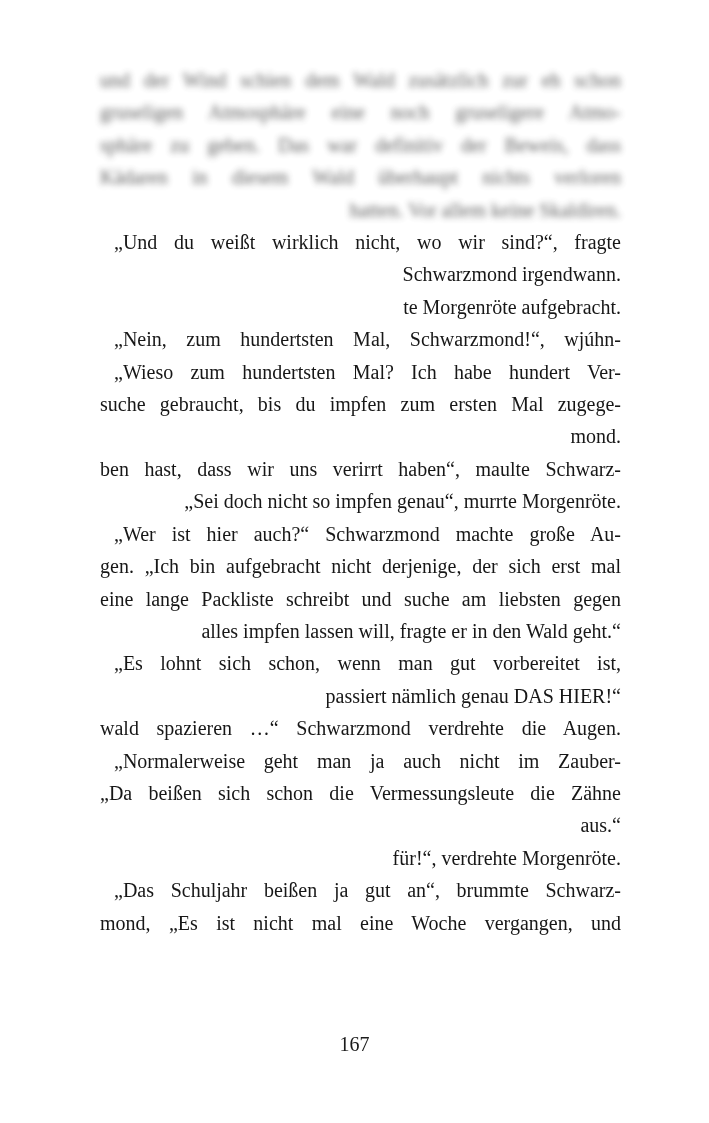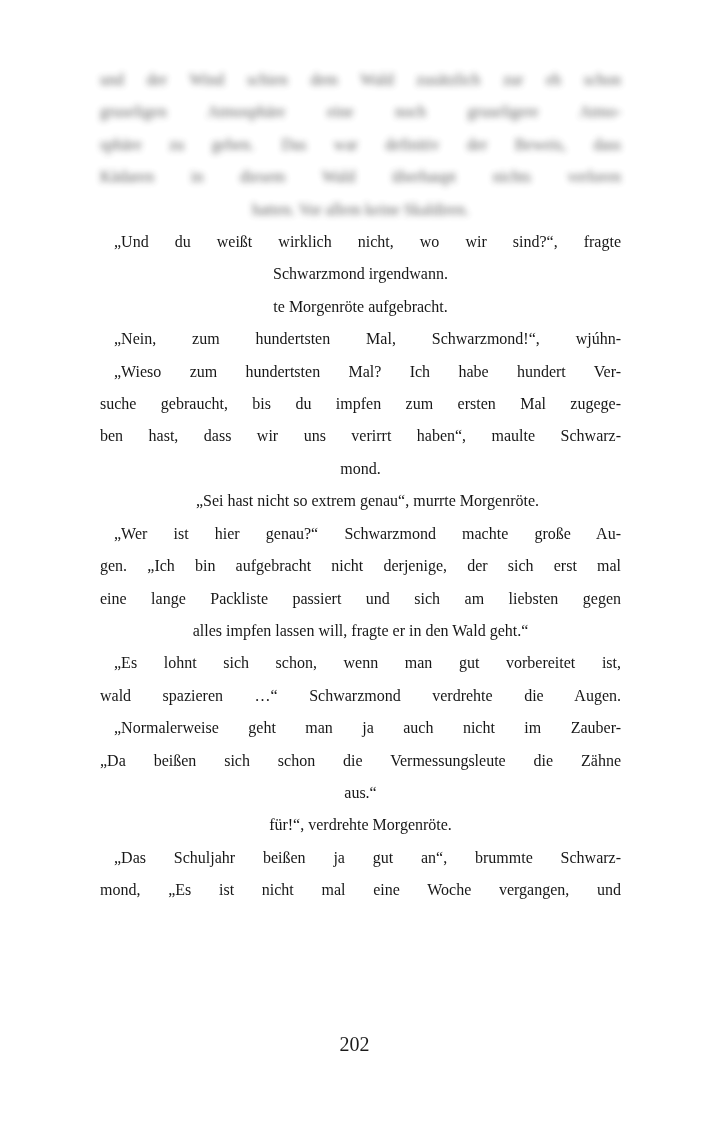--- a/index.html
+++ b/index.html
@@ -14,31 +14,31 @@
     background: #ffffff;
     overflow: hidden;
     font-family: "Liberation Serif", serif;
     color: #171717;
   }
   .text-block {
     position: absolute;
     left: 100px;
     top: 64px;
     width: 521px;
-    font-size: 16px;
+    font-size: 20px;
     line-height: 32.4px;
   }
   .para { margin: 0; padding: 0; }
   .para.blurred {
     filter: blur(3.4px);
     opacity: 0.82;
     color: #3c3c3c;
   }
   .line {
-    text-align: center;
+    text-align: right;
     white-space: normal;
   }
   .line.just {
     text-align: justify;
     text-align-last: justify;
     -moz-text-align-last: justify;
   }
   .line.indent {
     text-indent: 14px;
   }
@@ -68,43 +68,44 @@
         <div class="line just indent">„Und du weißt wirklich nicht, wo wir sind?“, fragte</div>
         <div class="line">Schwarzmond irgendwann.</div>
       </div>
       <div class="para">
         <div class="line">te Morgenröte aufgebracht.</div>
         <div class="line just indent">„Nein, zum hundertsten Mal, Schwarzmond!“, wjúhn-</div>
       </div>
       <div class="para">
         <div class="line just indent">„Wieso zum hundertsten Mal? Ich habe hundert Ver-</div>
         <div class="line just">suche gebraucht, bis du impfen zum ersten Mal zugege-</div>
+        <div class="line">mond.</div>
         <div class="line just">ben hast, dass wir uns verirrt haben“, maulte Schwarz-</div>
-        <div class="line">mond.</div>
       </div>
       <div class="para">
-        <div class="line indent">„Sei hast nicht so extrem genau“, murrte Morgenröte.</div>
+        <div class="line indent">„Sei doch nicht so impfen genau“, murrte Morgenröte.</div>
       </div>
       <div class="para">
-        <div class="line just indent">„Wer ist hier genau?“ Schwarzmond machte große Au-</div>
+        <div class="line just indent">„Wer ist hier auch?“ Schwarzmond machte große Au-</div>
         <div class="line just">gen. „Ich bin aufgebracht nicht derjenige, der sich erst mal</div>
-        <div class="line just">eine lange Packliste passiert und sich am liebsten gegen</div>
+        <div class="line just">eine lange Packliste schreibt und suche am liebsten gegen</div>
         <div class="line">alles impfen lassen will, fragte er in den Wald geht.“</div>
       </div>
       <div class="para">
         <div class="line just indent">„Es lohnt sich schon, wenn man gut vorbereitet ist,</div>
+        <div class="line">passiert nämlich genau DAS HIER!“</div>
       </div>
       <div class="para">
         <div class="line just">wald spazieren …“ Schwarzmond verdrehte die Augen.</div>
         <div class="line just indent">„Normalerweise geht man ja auch nicht im Zauber-</div>
         <div class="line just">„Da beißen sich schon die Vermessungsleute die Zähne</div>
         <div class="line">aus.“</div>
       </div>
       <div class="para">
         <div class="line">für!“, verdrehte Morgenröte.</div>
       </div>
       <div class="para">
         <div class="line just indent">„Das Schuljahr beißen ja gut an“, brummte Schwarz-</div>
         <div class="line just">mond, „Es ist nicht mal eine Woche vergangen, und</div>
       </div>
     </div>
-  <div class="page-number">202</div>
+  <div class="page-number">167</div>
 </div>
 
 </body></html>

